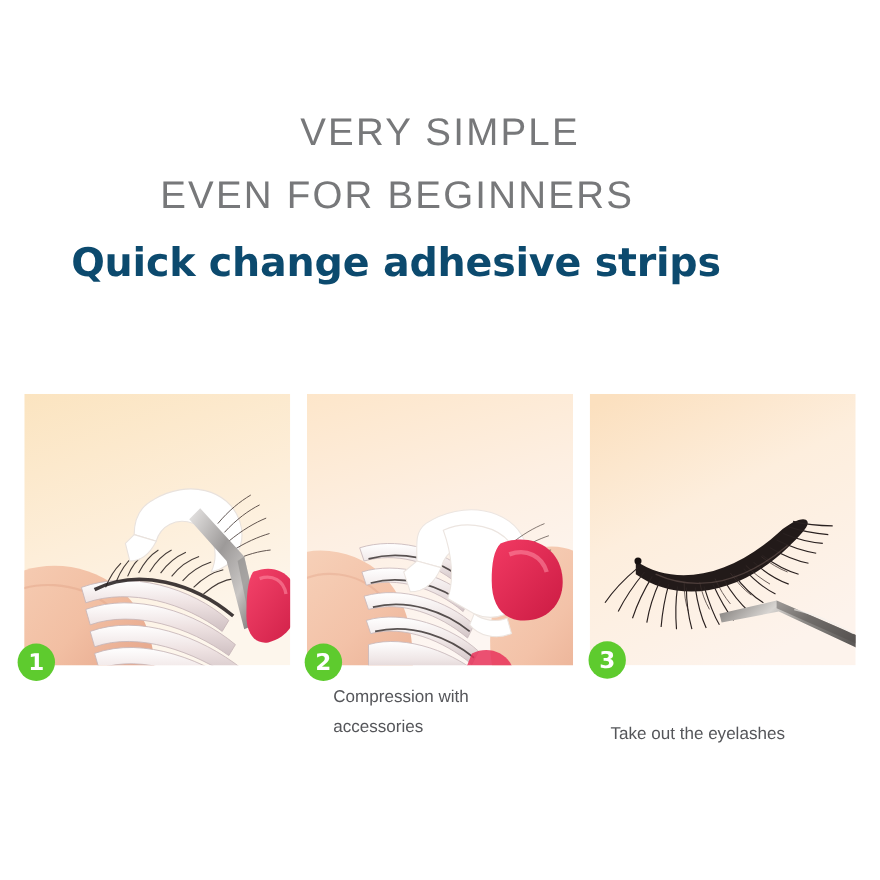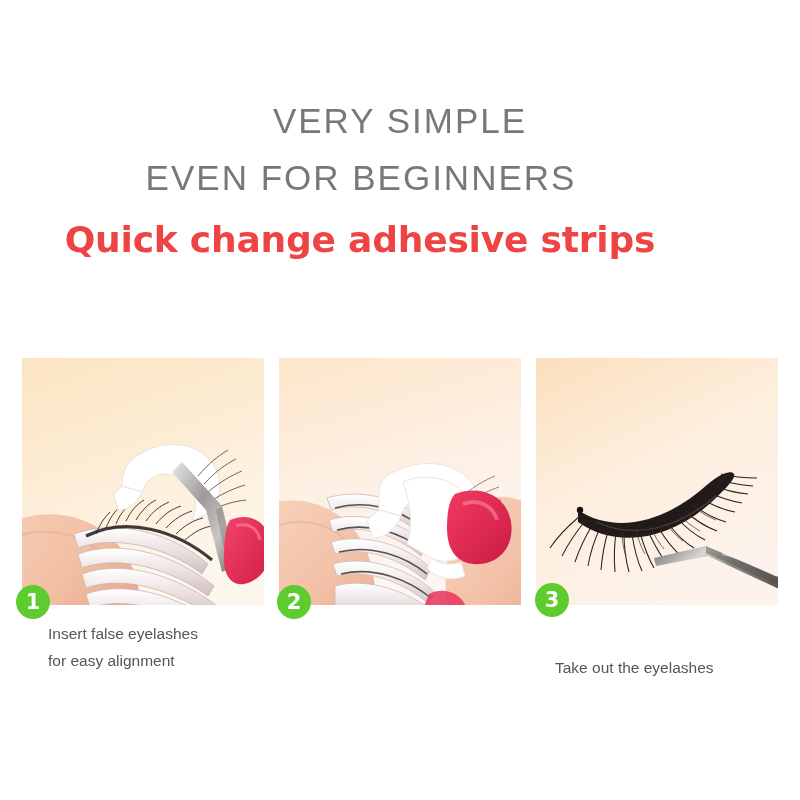--- a/index.html
+++ b/index.html
@@ -32,21 +32,21 @@
     line-height: 1;
     white-space: nowrap;
   }
   .headline-1 { position: absolute; left: 0; top: 103px; width: 800px; }
   .headline-2 { position: absolute; left: 0; top: 160px; width: 722px; }
   .subtitle {
     position: absolute;
     left: 0;
     top: 222px;
     width: 720px;
-    color: #ef4444;
+    color: #0c4a6e;
     font-family: "DejaVu Sans", sans-serif;
     font-weight: bold;
     font-size: 36px;
     letter-spacing: -0.2px;
     line-height: 1;
     white-space: nowrap;
   }
 
   
   .steps {
@@ -187,24 +187,20 @@
 
           <path d="M160 104 L200 148 L214 208 L200 214 L184 152 L150 114 Z" fill="url(#tweez1)"></path>
           <path d="M200 148 L214 208 L206 211 L194 152 Z" fill="#8b8886" opacity="0.55"></path>
 
           <path d="M208 162 C226 154 244 162 248 182 C252 204 240 222 222 226 C210 228 202 218 202 202 C202 184 203 170 208 162 Z" fill="url(#nail1)"></path>
           <path d="M214 168 C226 164 236 170 238 182" fill="none" stroke="#ff8fa6" stroke-width="3" opacity="0.55"></path>
         </g>
       </svg>
     </div>
     <div class="badge badge-1">1</div>
-    <div class="caption caption-1">
-      <div>Insert false eyelashes</div>
-      <div>for easy alignment</div>
-    </div>
   </div>
 
   <div class="step step-2">
     <div class="photo">
       <svg width="242" height="247" viewBox="0 0 242 247" xmlns="http://www.w3.org/2000/svg">
         <defs>
           <linearGradient id="bg2" x1="0" y1="0" x2="0.3" y2="1">
             <stop offset="0%" stop-color="#fde6ca"></stop>
             <stop offset="50%" stop-color="#fdefe2"></stop>
             <stop offset="100%" stop-color="#fdf6f2"></stop>
@@ -262,20 +258,24 @@
           </g>
 
           <path d="M176 136 C202 126 228 138 232 164 C236 190 218 208 194 206 C176 204 168 190 168 170 C168 154 170 142 176 136 Z" fill="url(#nail2)"></path>
           <path d="M184 146 C200 140 214 148 218 162" fill="none" stroke="#ff97ab" stroke-width="4" opacity="0.5"></path>
 
           <path d="M150 236 C166 228 184 236 188 252 L142 256 Z" fill="#e8325a" opacity="0.85"></path>
         </g>
       </svg>
     </div>
     <div class="badge badge-2">2</div>
+    <div class="caption caption-2">
+      <div>Compression with</div>
+      <div>accessories</div>
+    </div>
   </div>
 
   <div class="step step-3">
     <div class="photo">
       <svg width="242" height="247" viewBox="0 0 242 247" xmlns="http://www.w3.org/2000/svg">
         <defs>
           <linearGradient id="bg3" x1="0.1" y1="0" x2="0.6" y2="1">
             <stop offset="0%" stop-color="#fbe0bf"></stop>
             <stop offset="45%" stop-color="#fdeedd"></stop>
             <stop offset="100%" stop-color="#fdf3ec"></stop>

